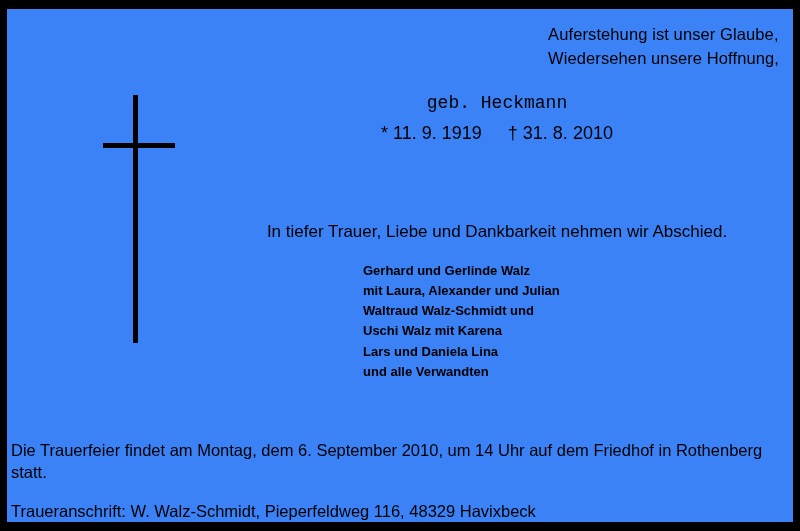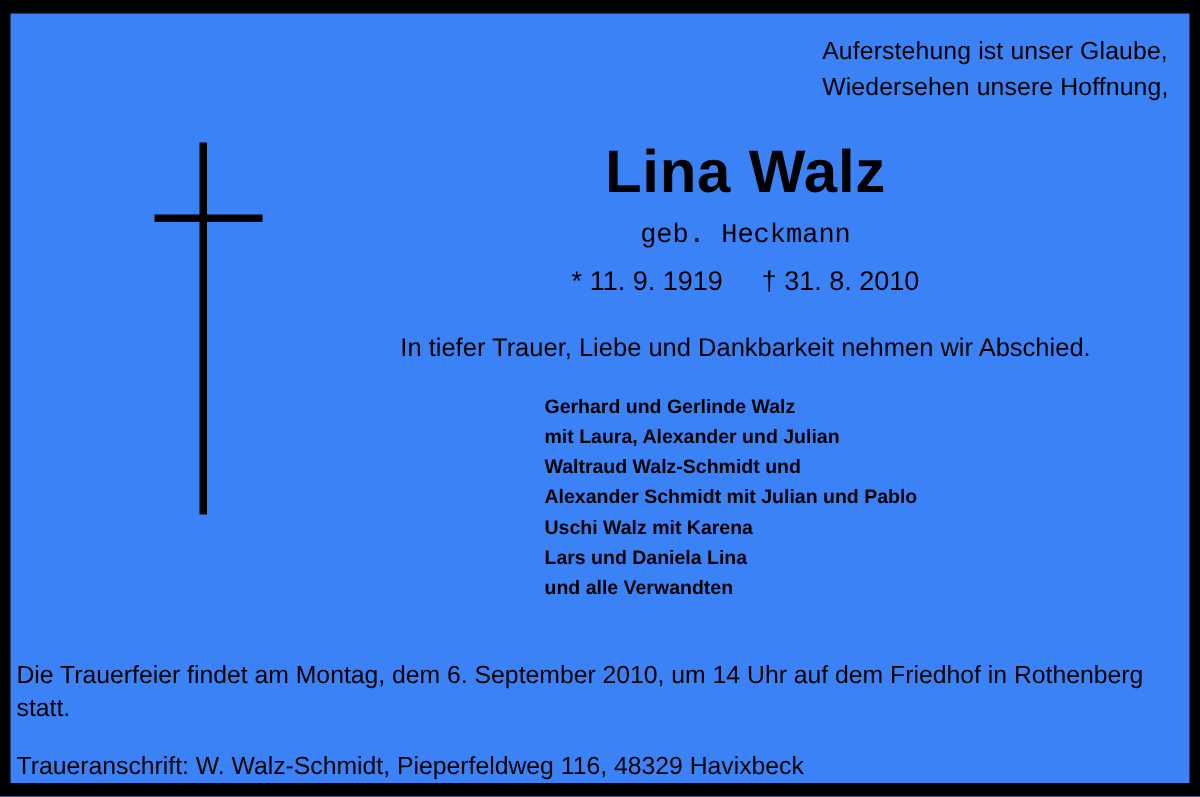--- a/index.html
+++ b/index.html
@@ -150,34 +150,32 @@
       <div>Auferstehung ist unser Glaube,</div>
       <div>Wiedersehen unsere Hoffnung,</div>
     </div>
 
     <div class="cross-wrap">
       <div class="cross-vert"></div>
       <div class="cross-horiz"></div>
     </div>
 
     <div class="center-col">
-      <div class="deceased-name">Lina Walz</div>
       <div class="maiden-name">geb. Heckmann</div>
       <div class="dates">
         <span class="birth">* 11. 9. 1919</span><span class="death">† 31. 8. 2010</span>
       </div>
     </div>
 
     <div class="grief-line">In tiefer Trauer, Liebe und Dankbarkeit nehmen wir Abschied.</div>
 
     <div class="family">
       <div>Gerhard und Gerlinde Walz</div>
       <div>mit Laura, Alexander und Julian</div>
       <div>Waltraud Walz-Schmidt und</div>
-      <div>Alexander Schmidt mit Julian und Pablo</div>
       <div>Uschi Walz mit Karena</div>
       <div>Lars und Daniela Lina</div>
       <div>und alle Verwandten</div>
     </div>
 
     <div class="footer">
       <p class="funeral-info">Die Trauerfeier findet am Montag, dem 6. September 2010, um 14 Uhr auf dem Friedhof in Rothenberg statt.</p>
       <p class="mourning-address">Traueranschrift: W. Walz-Schmidt, Pieperfeldweg 116, 48329 Havixbeck</p>
     </div>
 

